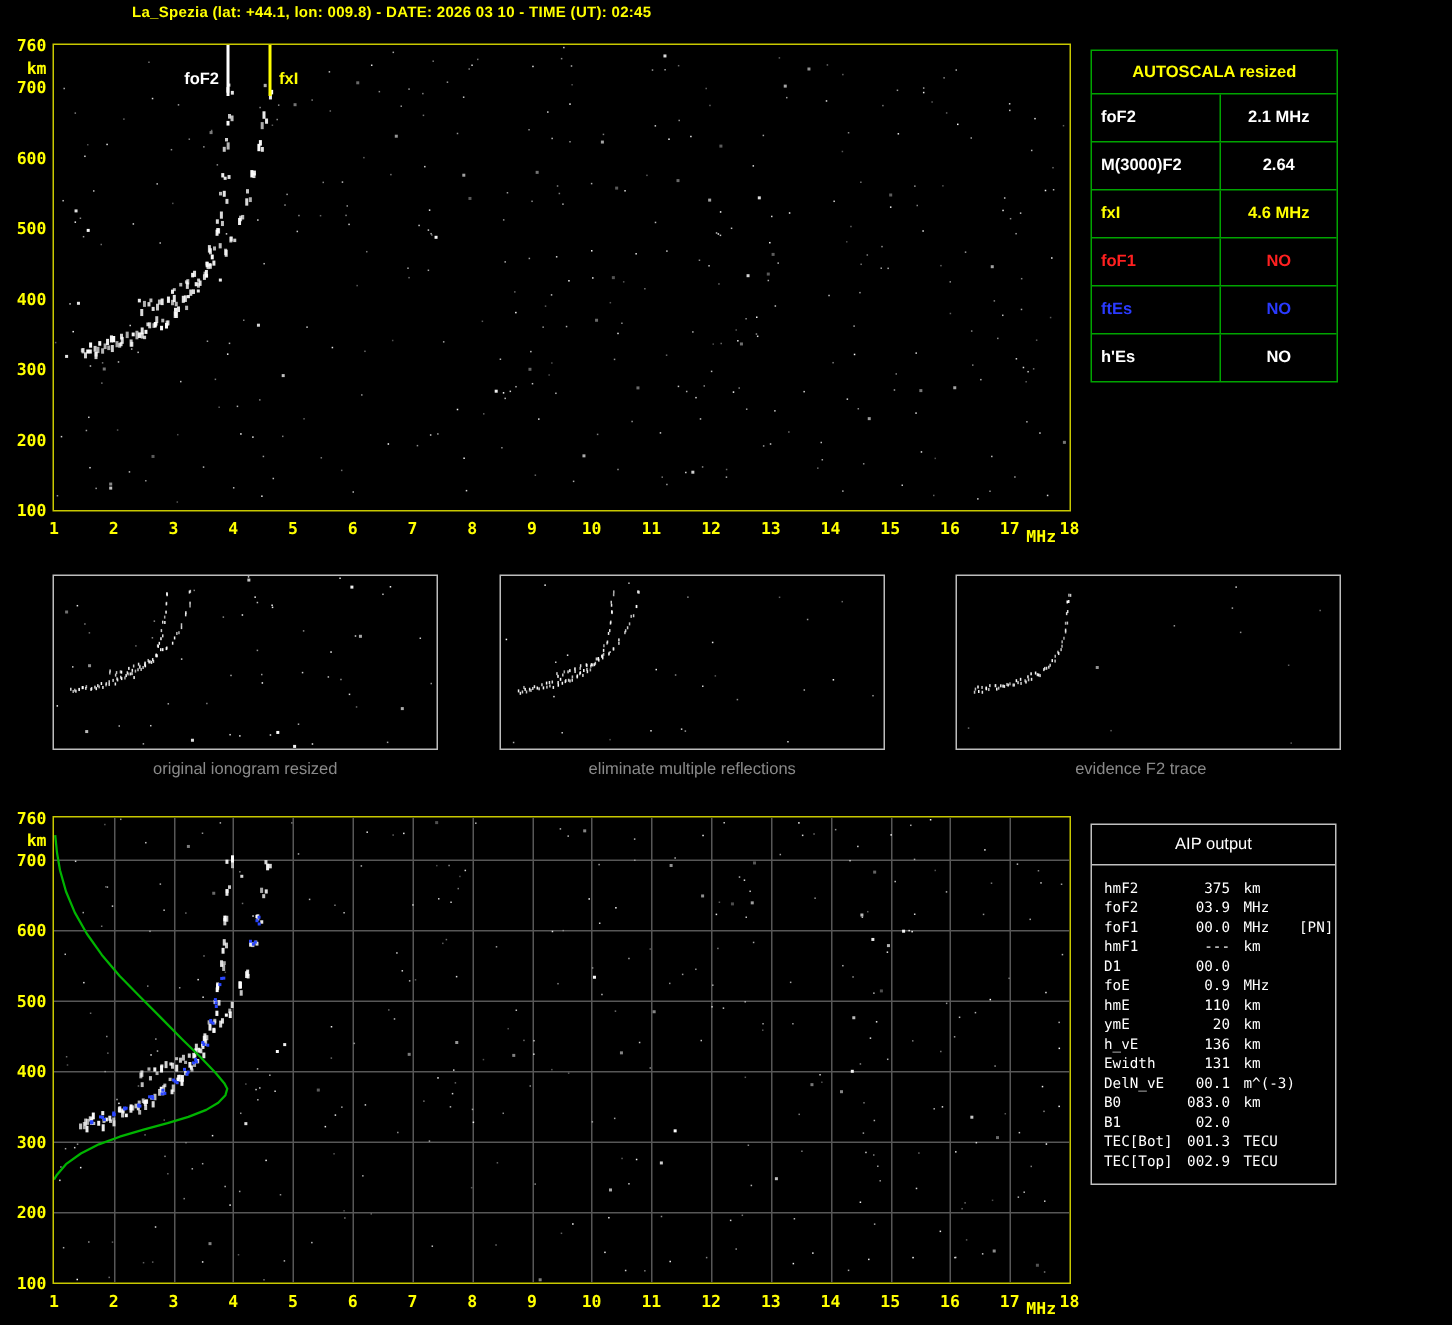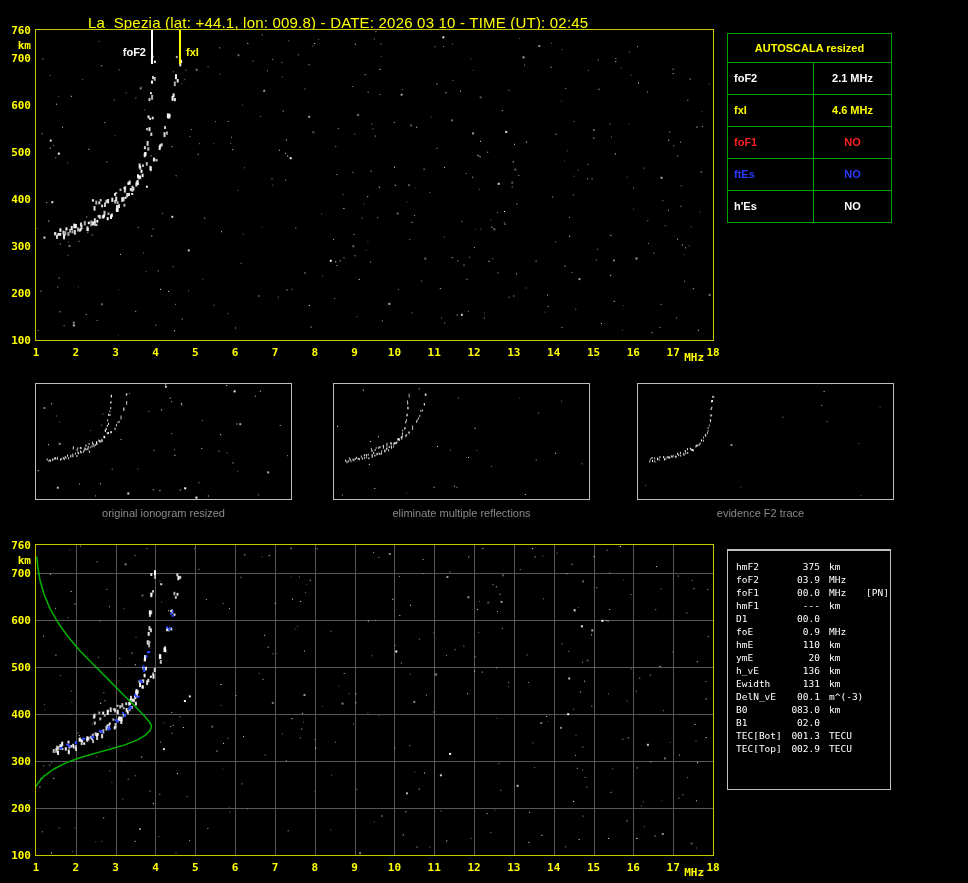--- a/index.html
+++ b/index.html
@@ -1,17 +1,17 @@
 <!DOCTYPE html>
 <html><head>
 <meta charset="utf-8">
 <style>
   html,body{margin:0;padding:0;background:#000;}
   #root{position:relative;width:968px;height:883px;background:#000;overflow:hidden;font-family:"Liberation Sans",sans-serif;}
-  .hdr{position:absolute;left:88px;top:14px;color:#ffff00;font-size:15px;font-weight:normal;letter-spacing:.2px;}
+  .hdr{position:absolute;left:88px;top:3px;color:#ffff00;font-size:10px;font-weight:bold;letter-spacing:.2px;}
   .panel{position:absolute;background:#000;border:1px solid #c8c800;box-sizing:border-box;}
   #panel-main{left:35px;top:29px;width:679px;height:312px;}
   #panel-profile{left:35px;top:544px;width:679px;height:312px;}
   .thumb{position:absolute;top:383px;width:257px;height:117px;background:#000;border:1px solid #bdbdbd;box-sizing:border-box;}
   .caption{position:absolute;top:507px;width:257px;text-align:center;color:#8a8a8a;font-size:11px;}
   .tbl{position:absolute;left:727px;box-sizing:border-box;background:#000;}
   #autoscala{top:33px;width:165px;border:1px solid #00a400;}
   #autoscala .ttl{height:28px;line-height:28px;text-align:center;color:#ffff00;font-size:11px;font-weight:bold;border-bottom:1px solid #00a400;}
   .as-row{display:flex;height:31px;border-bottom:1px solid #00a400;}
   .as-row:last-child{border-bottom:0;}
@@ -571,20 +571,24 @@
         <text x="150" y="26" fill="#ffff00" text-anchor="start" font-size="11" font-weight="bold" font-family="Liberation Sans, sans-serif">fxI</text>
       </svg>
   </div>
 
   <div class="tbl" id="autoscala">
     <div class="ttl">AUTOSCALA resized</div>
     <div id="autoscala-rows">
         <div class="as-row">
           <div class="as-label" style="color: rgb(255, 255, 255);">foF2</div>
           <div class="as-value" style="color: rgb(255, 255, 255);">2.1 MHz</div>
+        </div>
+        <div class="as-row">
+          <div class="as-label" style="color: rgb(255, 255, 255);">M(3000)F2</div>
+          <div class="as-value" style="color: rgb(255, 255, 255);">2.64</div>
         </div>
         <div class="as-row">
           <div class="as-label" style="color: rgb(255, 255, 0);">fxI</div>
           <div class="as-value" style="color: rgb(255, 255, 0);">4.6 MHz</div>
         </div>
         <div class="as-row">
           <div class="as-label" style="color: rgb(255, 32, 32);">foF1</div>
           <div class="as-value" style="color: rgb(255, 32, 32);">NO</div>
         </div>
         <div class="as-row">
@@ -1526,20 +1530,21 @@
           <rect x="131.9" y="83.4" width="2" height="2"></rect>
           <rect x="135.8" y="70.0" width="2" height="2"></rect>
           <rect x="134.3" y="67.8" width="2" height="2"></rect>
           <rect x="135.7" y="65.5" width="2" height="2"></rect>
         </g>
         <polyline points="0.8,11.7 2.0,23.5 4.0,35.2 8.0,49.3 13.9,63.4 21.9,77.5 31.9,91.6 43.8,105.7 57.7,119.8 71.7,133.9 85.6,148.0 97.6,159.7 107.5,170.0 113.5,177.1 115.5,180.8 114.3,185.1 109.5,190.2 101.5,194.9 89.6,199.6 75.7,203.8 59.7,208.1 43.8,212.8 29.9,217.9 17.9,224.0 8.0,231.1 2.0,238.1 0.0,241.4" fill="none" stroke="#00b400" stroke-width="1.5" stroke-linejoin="round"></polyline>
       </svg>
   </div>
 
   <div class="tbl" id="aip">
+    <div class="ttl">AIP output</div>
     <div class="sep"></div>
     <div id="aip-rows">
         <div class="aip-row"><span class="aip-name">hmF2</span><span class="aip-value">375</span><span class="aip-unit">km</span><span class="aip-extra"></span></div>
         <div class="aip-row"><span class="aip-name">foF2</span><span class="aip-value">03.9</span><span class="aip-unit">MHz</span><span class="aip-extra"></span></div>
         <div class="aip-row"><span class="aip-name">foF1</span><span class="aip-value">00.0</span><span class="aip-unit">MHz</span><span class="aip-extra">[PN]</span></div>
         <div class="aip-row"><span class="aip-name">hmF1</span><span class="aip-value">---</span><span class="aip-unit">km</span><span class="aip-extra"></span></div>
         <div class="aip-row"><span class="aip-name">D1</span><span class="aip-value">00.0</span><span class="aip-unit"></span><span class="aip-extra"></span></div>
         <div class="aip-row"><span class="aip-name">foE</span><span class="aip-value">0.9</span><span class="aip-unit">MHz</span><span class="aip-extra"></span></div>
         <div class="aip-row"><span class="aip-name">hmE</span><span class="aip-value">110</span><span class="aip-unit">km</span><span class="aip-extra"></span></div>
         <div class="aip-row"><span class="aip-name">ymE</span><span class="aip-value">20</span><span class="aip-unit">km</span><span class="aip-extra"></span></div>

